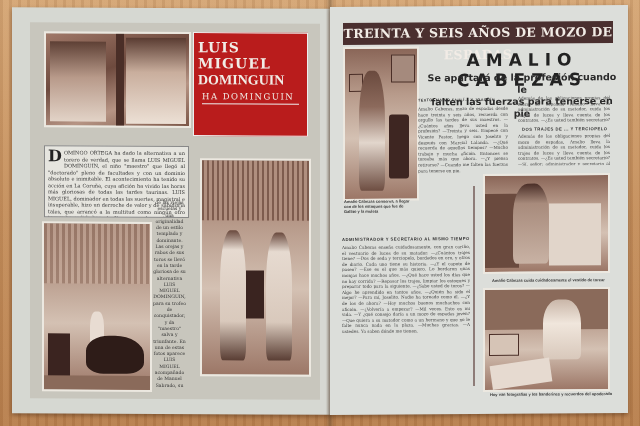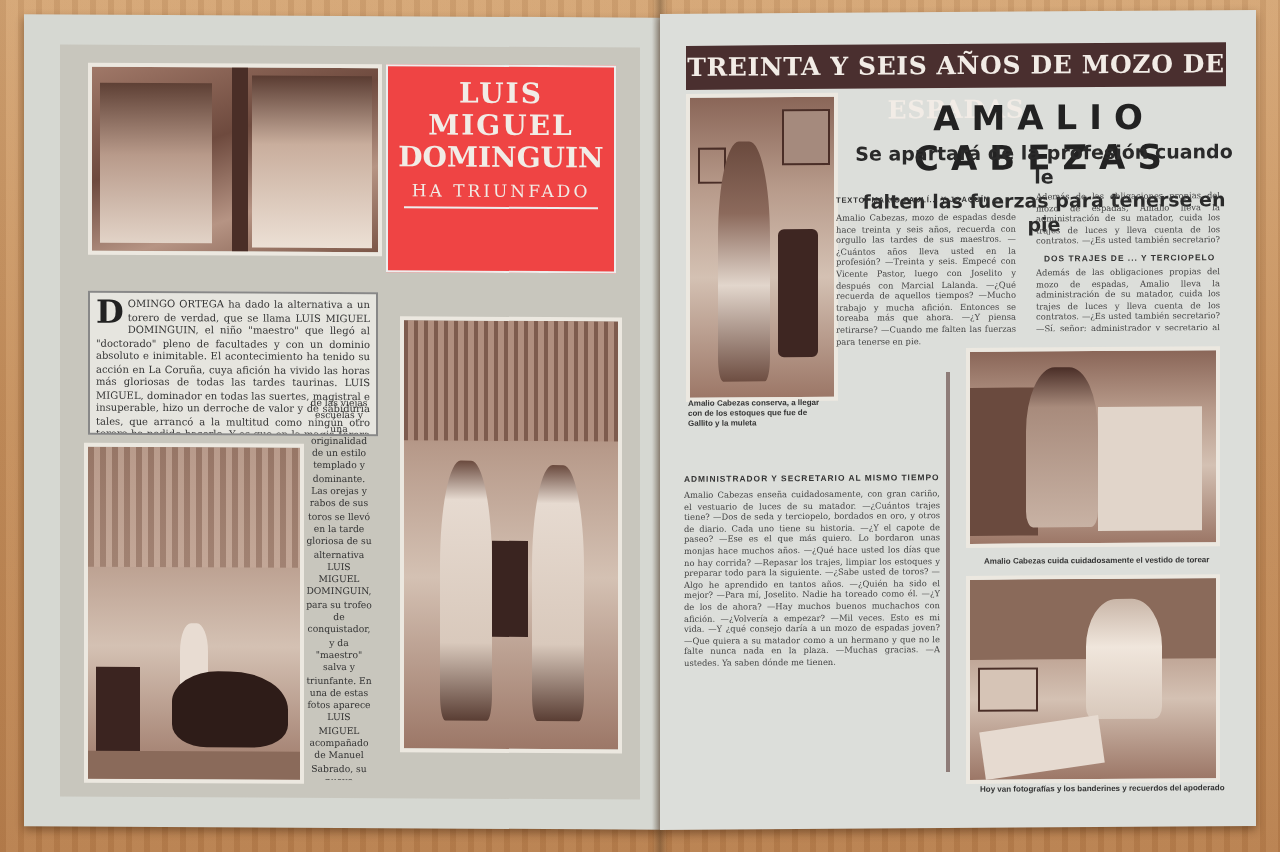--- a/index.html
+++ b/index.html
@@ -8,23 +8,23 @@
       repeating-linear-gradient(90deg, rgba(120,70,30,0.10) 0 3px, rgba(255,220,180,0.06) 3px 9px),
       linear-gradient(180deg,#d4a676 0%,#c48f5d 50%,#b77f4e 100%);}
     .page{position:absolute;background:#d6d8d2;box-shadow:0 2px 4px rgba(60,30,10,0.45);}
     .page-left{left:12px;top:8px;width:318px;height:406px;transform:skewY(0.3deg);}
     .page-right{left:330px;top:6px;width:298px;height:408px;background:#dcdeda;transform:skewY(-0.4deg);}
     .inner-left{position:absolute;left:18px;top:15px;width:290px;height:376px;background:#c8c6bd;}
     .photo{position:absolute;border:2px solid #ece8e0;overflow:hidden;}
     .sepia{background:linear-gradient(160deg,#a07868 0%,#6e4a3e 40%,#b69484 70%,#7b5647 100%);}
     .sepia-light{background:linear-gradient(180deg,#8a6658 0%,#b79a8a 30%,#d4c1b3 60%,#9c7767 100%);}
     .figure{position:absolute;border-radius:40% 40% 10% 10%;}
-    .title-box{position:absolute;left:193px;top:32px;width:115px;height:104px;background:#ef4444;border:1px solid #eee;color:#f1ece6;padding:6px 4px;box-sizing:border-box;text-align:center;font-family:"DejaVu Serif",serif;}
+    .title-box{position:absolute;left:193px;top:32px;width:115px;height:104px;background:#b91c1c;border:1px solid #eee;color:#f1ece6;padding:6px 4px;box-sizing:border-box;font-family:"DejaVu Serif",serif;}
     .tb-l1{font-weight:bold;font-size:14px;letter-spacing:1px;line-height:16px;}
-    .tb-l2{font-weight:bold;font-size:14px;line-height:17px;}
+    .tb-l2{font-weight:bold;font-size:14px;line-height:17px;font-family:Liberation Serif, serif;}
     .tb-line{font-size:8.5px;letter-spacing:1.5px;line-height:12px;border-bottom:1px solid #eee;margin:2px 4px 0;padding-bottom:1px;}
     .textbox{position:absolute;background:#e6e5df;border:1px solid #888;font-family:"DejaVu Serif",serif;color:#333;font-size:5px;line-height:6.5px;padding:3px;box-sizing:border-box;text-align:justify;overflow:hidden;}
     .dropcap{float:left;font-size:16px;line-height:14px;font-weight:bold;margin-right:2px;color:#222;}
     .narrow-col{position:absolute;left:153px;top:200px;width:33px;height:190px;font-family:"DejaVu Serif",serif;font-size:4.6px;line-height:6.3px;color:#333;text-align:center;overflow:hidden;}
     .banner{position:absolute;left:13px;top:16px;width:270px;height:22px;background:#4a2f2f;color:#f2ece6;font-family:"DejaVu Serif",serif;font-weight:bold;font-size:12.5px;line-height:22px;text-align:center;letter-spacing:0.3px;}
     .headline{position:absolute;left:92px;top:44px;width:200px;font-family:"DejaVu Sans",sans-serif;font-weight:bold;font-size:17px;letter-spacing:6px;color:#222;text-align:center;}
     .subhead{position:absolute;left:92px;top:66px;width:200px;font-family:"DejaVu Sans",sans-serif;font-weight:bold;font-size:9.5px;line-height:12px;color:#2a2a2a;text-align:center;}
     .byline{position:absolute;font-size:3.8px;font-weight:bold;letter-spacing:0.4px;color:#333;}
     .col{position:absolute;font-family:"DejaVu Serif",serif;font-size:4.2px;line-height:5.6px;color:#444;text-align:justify;overflow:hidden;}
     .caption{position:absolute;font-size:4px;font-weight:bold;color:#333;}
@@ -42,21 +42,21 @@
 
   <div class="photo sepia" style="left:32px;top:24px;width:143px;height:92px;">
     <div style="position:absolute;left:4px;top:8px;width:56px;height:80px;background:linear-gradient(180deg,#5e4035 0%,#b89a8a 45%,#e2d3c7 100%);"></div>
     <div style="position:absolute;left:70px;top:0px;width:8px;height:92px;background:#4a2e27;"></div>
     <div style="position:absolute;left:80px;top:4px;width:60px;height:86px;background:linear-gradient(180deg,#5a3c32 0%,#c9ae9d 40%,#ece0d5 100%);"></div>
   </div>
 
   <div class="title-box" style="left:181px;top:24px;">
     <div class="tb-l1">LUIS MIGUEL</div>
     <div class="tb-l2">DOMINGUIN</div>
-    <div class="tb-line">HA TRIUNFADO</div>
+    <div class="tb-line">HA DOMINGUIN</div>
   </div>
 
   <div class="textbox" style="left:32px;top:138px;width:145px;height:72px;">
     <span class="dropcap">D</span>
     <span>OMINGO ORTEGA ha dado la alternativa a un torero de verdad, que se llama LUIS MIGUEL DOMINGUIN, el niño "maestro" que llegó al "doctorado" pleno de facultades y con un dominio absoluto e inimitable. El acontecimiento ha tenido su acción en La Coruña, cuya afición ha vivido las horas más gloriosas de todas las tardes taurinas. LUIS MIGUEL, dominador en todas las suertes, magistral e insuperable, hizo un derroche de valor y de sabiduría tales, que arrancó a la multitud como ningún otro torero ha podido hacerlo. Y es que en la magia torera de LUIS MIGUEL se condensan los más puros esencias</span>
   </div>
 
   <div class="narrow-col" style="left:141px;top:192px;">de las viejas escuelas y una originalidad de un estilo templado y dominante. Las orejas y rabos de sus toros se llevó en la tarde gloriosa de su alternativa LUIS MIGUEL DOMINGUIN, para su trofeo de conquistador, y da "maestro" salva y triunfante. En una de estas fotos aparece LUIS MIGUEL acompañado de Manuel Sabrado, su nuevo apoderado.</div>
 
   <div class="photo sepia-light" style="left:30px;top:214px;width:106px;height:166px;">

